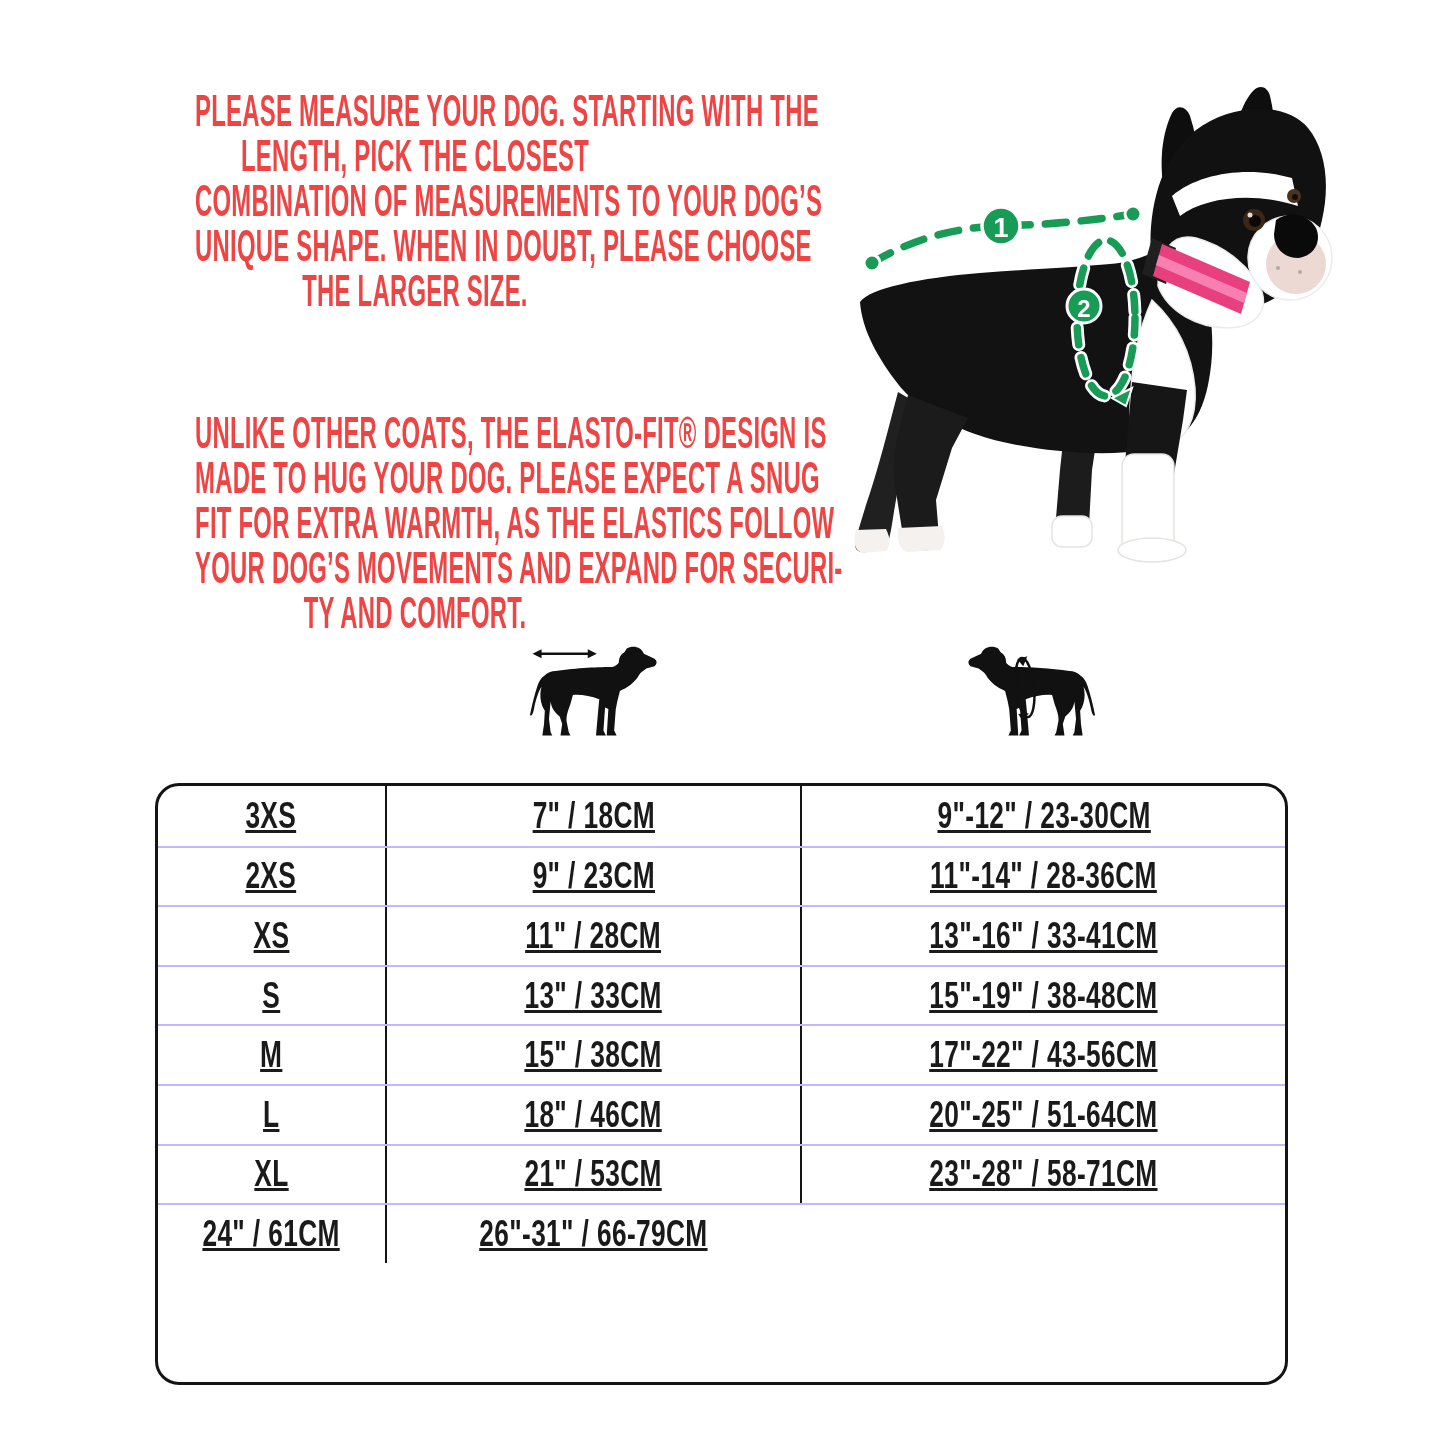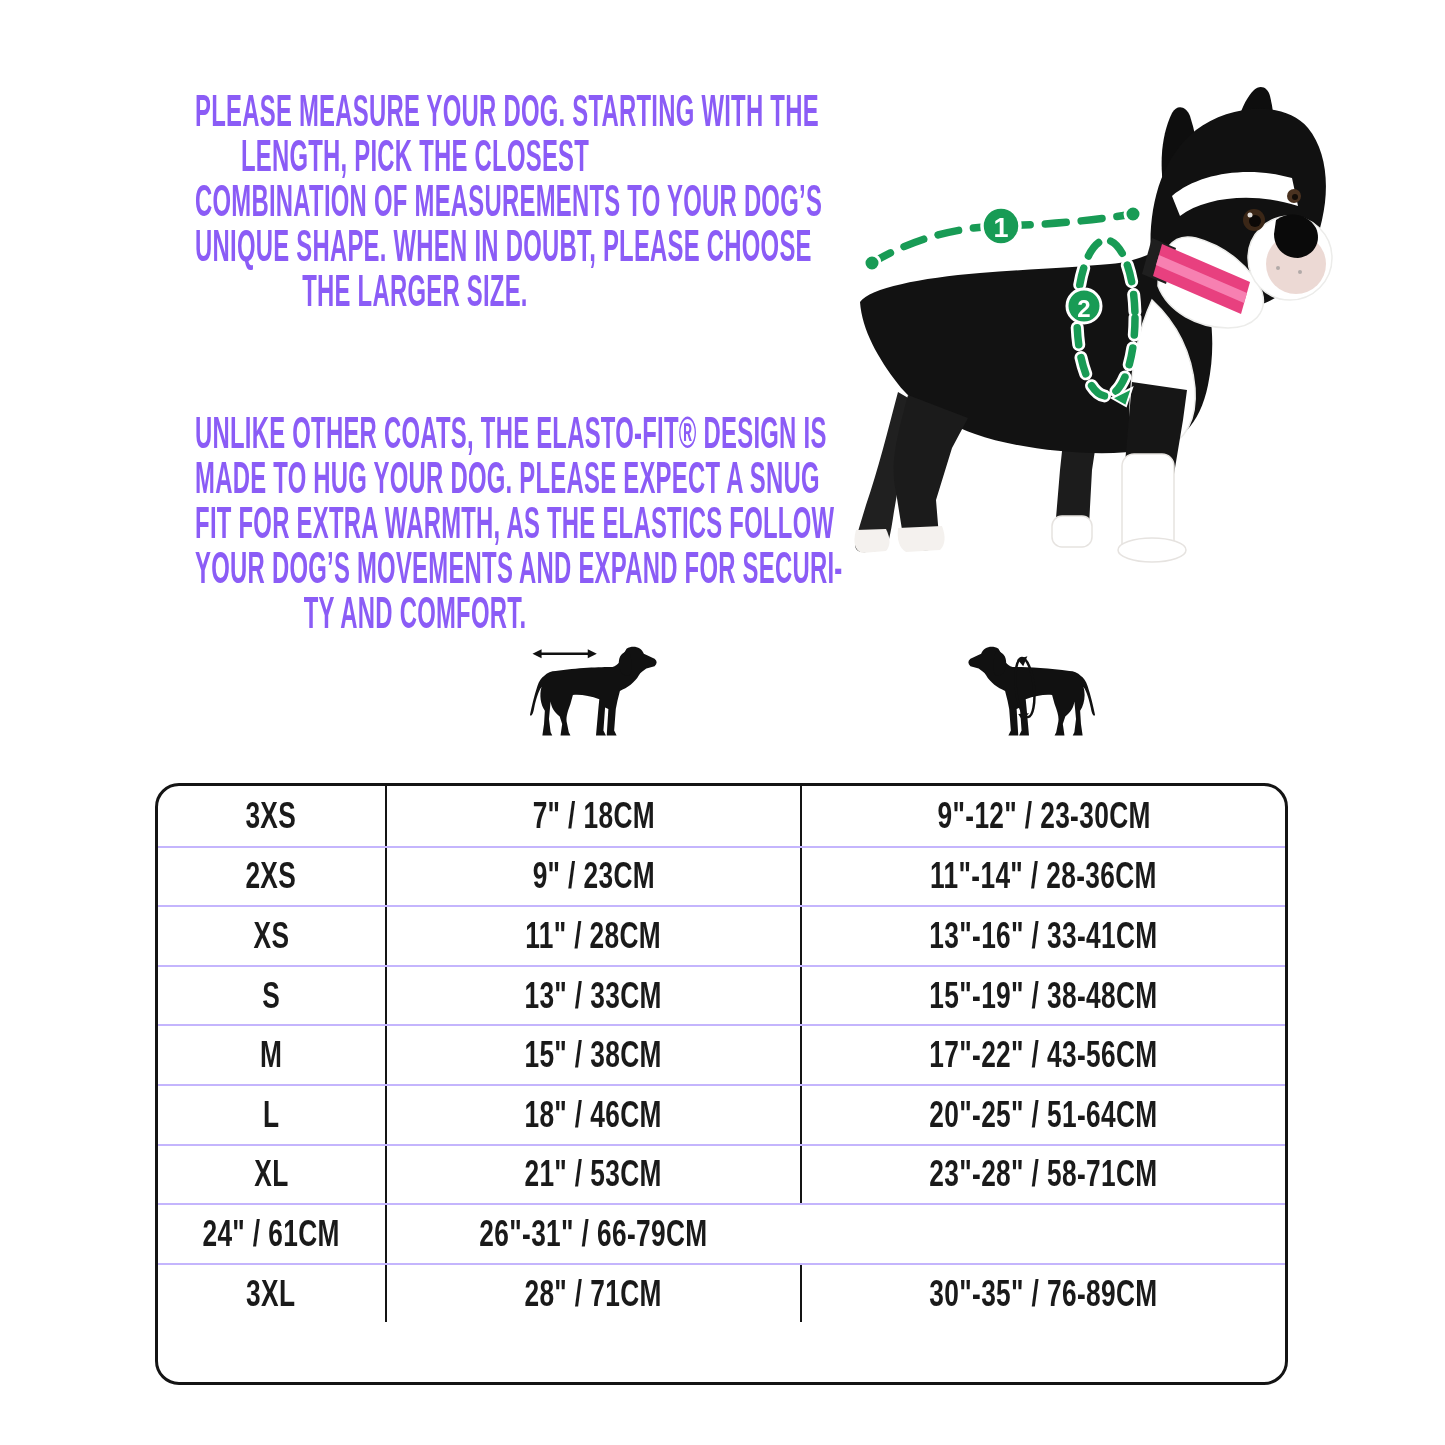--- a/index.html
+++ b/index.html
@@ -3,40 +3,40 @@
 <meta charset="utf-8">
 <style>
   html,body { margin:0; padding:0; background:#ffffff; }
   .canvas {
     position:relative; width:1445px; height:1445px; overflow:hidden;
     background:#ffffff; font-family:"Liberation Sans", sans-serif; color:#1b1b1a;
   }
 
   
   .copy { position:absolute; left:0; top:88px; width:830px; }
-  .para { margin:0; font-weight:700; font-size:45px; line-height:45px; text-align:center; color:#8b5cf6; }
+  .para { margin:0; font-weight:700; font-size:45px; line-height:45px; text-align:center; color:#ef4444; }
   .para + .para { margin-top:97px; }
   .cond { display:block; white-space:nowrap; letter-spacing:0.5px;
           transform:scaleX(0.53); transform-origin:50% 50%; }
 
   
   .hero { position:absolute; left:830px; top:80px; width:570px; height:505px; margin:0; }
   .hero svg { display:block; width:100%; height:100%; }
 
   
   .legend { position:absolute; margin:0; width:132px; height:108px; }
   .legend svg { display:block; width:100%; height:100%; }
   .legend-length { left:530px; top:641px; }
   .legend-girth  { left:963px; top:641px; }
 
   
   .size-table {
     position:absolute; left:155px; top:783px; width:1133px; height:602px;
     border:3px solid #141414; border-radius:24px; background:#fff;
-    display:grid; grid-template-rows:repeat(10,1fr); overflow:hidden; box-sizing:border-box;
+    display:grid; grid-template-rows:repeat(10,1fr); overflow:hidden; box-sizing:border-box;text-decoration:underline;
   }
   .trow { display:grid; grid-template-columns:20.1% 36.9% 43%; }
   .trow + .trow { border-top:2px solid #c4b5fd; }
   .cell { display:flex; align-items:center; justify-content:center; min-width:0; }
   .cell + .cell { border-left:2px solid #141414; }
   .cellText { white-space:nowrap; font-size:36px; font-weight:700; color:#1a1a1a;
               letter-spacing:0.5px; transform:scaleX(0.73); transform-origin:50% 50%; }
 
   .marker-text { font-weight:700; fill:#ffffff; }
 </style>
@@ -241,26 +241,15 @@
         </div>
     </div>
     <div class="trow">
       <div class="cell">
           <span class="cellText">24" / 61CM</span>
         </div>
       <div class="cell">
           <span class="cellText">26"-31" / 66-79CM</span>
         </div>
     </div>
-    <div class="trow">
-      <div class="cell">
-          <span class="cellText">3XL</span>
-        </div>
-      <div class="cell">
-          <span class="cellText">28" / 71CM</span>
-        </div>
-      <div class="cell">
-          <span class="cellText">30"-35" / 76-89CM</span>
-        </div>
-    </div>
   </div>
 
 </div>
 
 </body></html>

